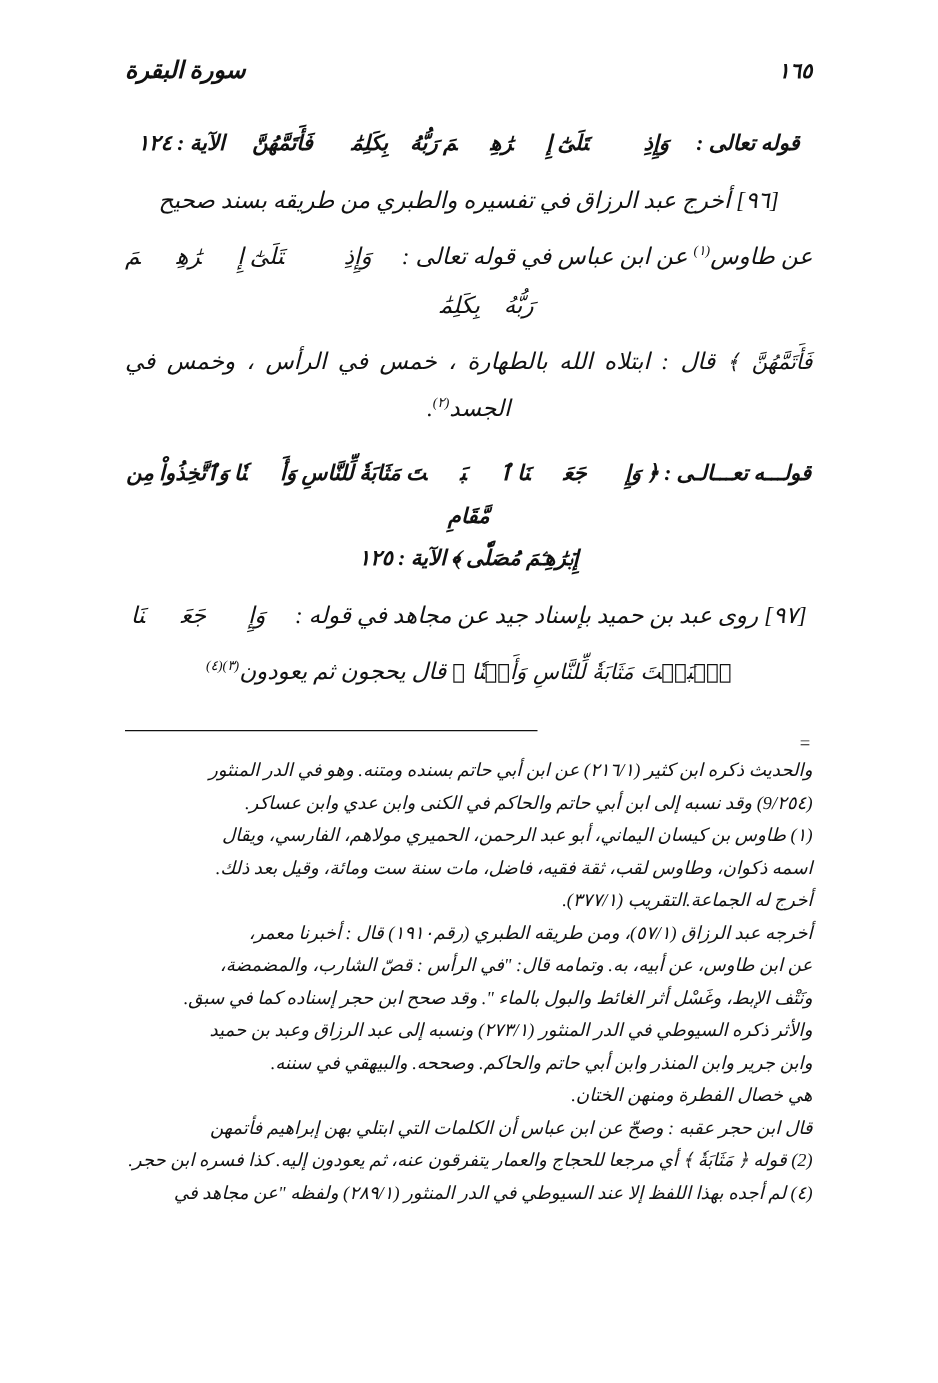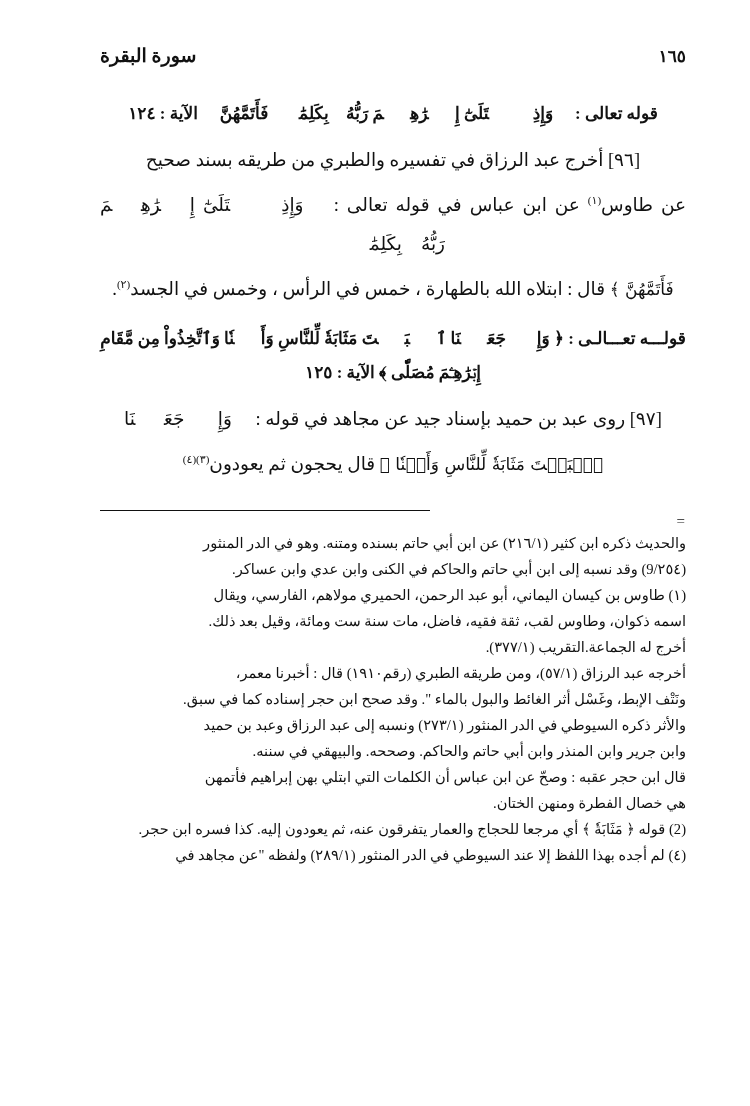--- a/index.html
+++ b/index.html
@@ -13,21 +13,22 @@
     font-family: "Liberation Serif", "DejaVu Serif", serif;
     color: #111111;
     position: relative;
     overflow: hidden;
   }
   .page {
     position: relative;
     width: 750px;
     height: 1106px;
     box-sizing: border-box;
-    padding: 44px 64px 20px 100px;
+    padding: 44px 100px 20px 100px;
+    font-style: italic;
   }
   
   .page-header {
     display: flex;
     flex-direction: row-reverse;
     justify-content: space-between;
     align-items: baseline;
     margin-bottom: 30px;
   }
   .header-title {
@@ -138,22 +139,23 @@
     <div class="fn-eq">=</div>
   </div>
 
   <div class="footnotes">
     <p>والحديث ذكره ابن كثير (٢١٦/١) عن ابن أبي حاتم بسنده ومتنه. وهو في الدر المنثور</p>
     <p>(٢٥٤/9) وقد نسبه إلى ابن أبي حاتم والحاكم في الكنى وابن عدي وابن عساكر.</p>
     <p>(١) طاوس بن كيسان اليماني، أبو عبد الرحمن، الحميري مولاهم، الفارسي، ويقال</p>
     <p>اسمه ذكوان، وطاوس لقب، ثقة فقيه، فاضل، مات سنة ست ومائة، وقيل بعد ذلك.</p>
     <p>أخرج له الجماعة.التقريب (٣٧٧/١).</p>
     <p>أخرجه عبد الرزاق (٥٧/١)، ومن طريقه الطبري (رقم١٩١٠) قال : أخبرنا معمر،</p>
+    <p>عن ابن طاوس، عن أبيه، به. وتمامه قال: "في الرأس : قصّ الشارب، والمضمضة،</p>
     <p>ونَتْف الإبط، وغَسْل أثر الغائط والبول بالماء ". وقد صحح ابن حجر إسناده كما في سبق.</p>
     <p>والأثر ذكره السيوطي في الدر المنثور (٢٧٣/١) ونسبه إلى عبد الرزاق وعبد بن حميد</p>
     <p>وابن جرير وابن المنذر وابن أبي حاتم والحاكم. وصححه. والبيهقي في سننه.</p>
+    <p>هي خصال الفطرة ومنهن الختان.</p>
     <p>قال ابن حجر عقبه : وصحّ عن ابن عباس أن الكلمات التي ابتلي بهن إبراهيم فأتمهن</p>
-    <p>هي خصال الفطرة ومنهن الختان.</p>
     <p>(2) قوله ﴿ مَثَابَةٗ ﴾ أي مرجعا للحجاج والعمار يتفرقون عنه، ثم يعودون إليه. كذا فسره ابن حجر.</p>
     <p>(٤) لم أجده بهذا اللفظ إلا عند السيوطي في الدر المنثور (٢٨٩/١) ولفظه "عن مجاهد في</p>
   </div>
 
 </div>
 
 </body></html>

